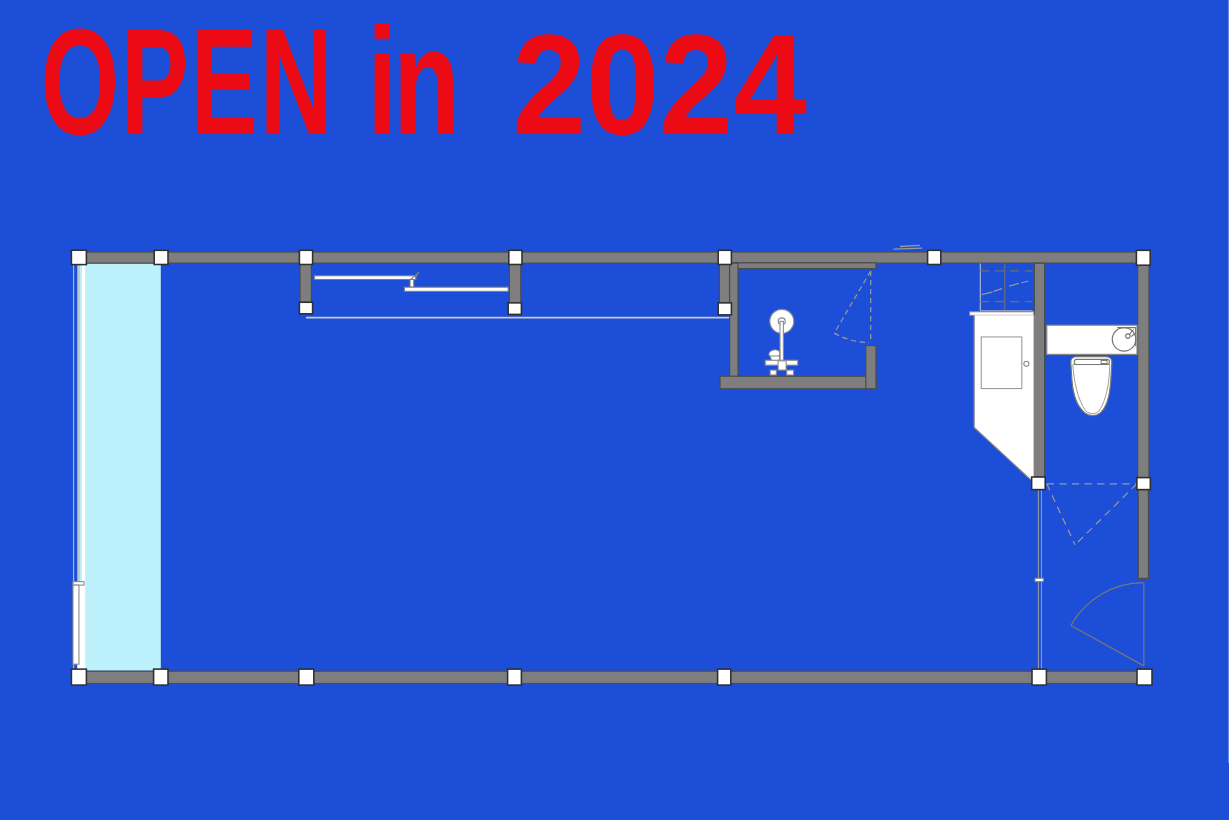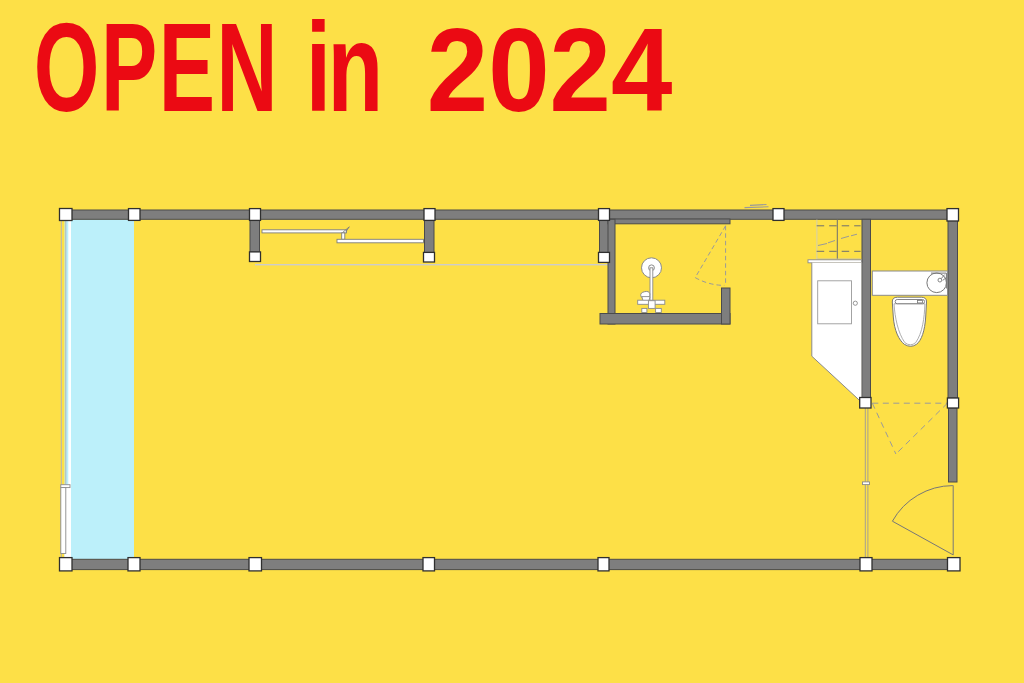--- a/index.html
+++ b/index.html
@@ -1,16 +1,16 @@
 <!DOCTYPE html>
 <html><head>
 <meta charset="utf-8">
 <style>
   html,body{margin:0;padding:0;background:#ffffff;}
-  #page{position:relative;width:1024px;height:683px;background:#fde047;overflow:hidden;}
+  #page{position:relative;width:1024px;height:683px;background:#1d4ed8;overflow:hidden;}
   svg{position:absolute;left:0;top:0;}
   text{font-family:"Liberation Sans", sans-serif;}
 </style>
 </head>
 <body>
 <div id="page">
 <svg width="1024" height="683" viewBox="0 0 1024 683">
 
 <g>
 <text x="50.4" y="111.3" font-size="126" font-weight="bold" fill="#eb0a13" transform="scale(0.67,1)" textLength="363.7" lengthAdjust="spacing">OPEN</text>

